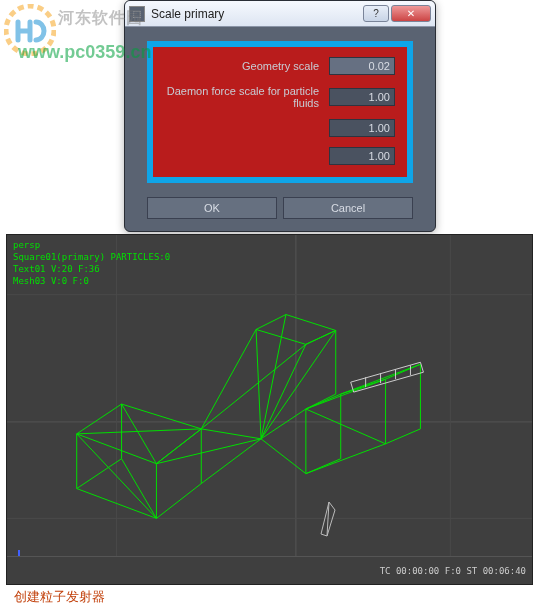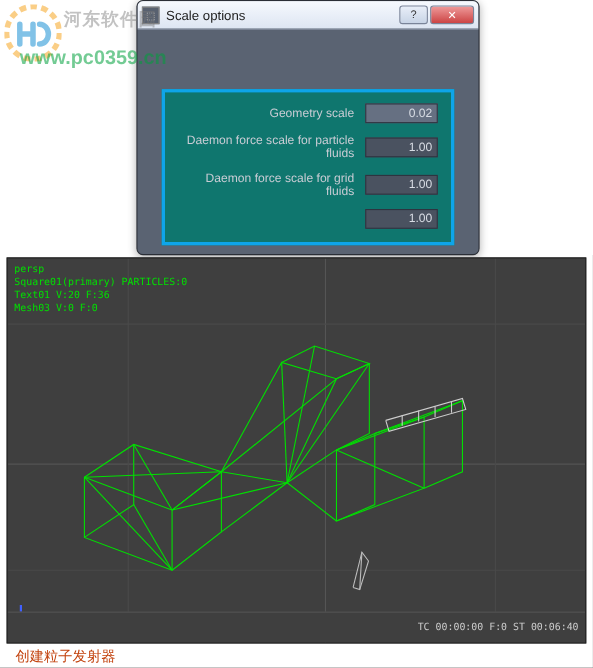--- a/index.html
+++ b/index.html
@@ -14,21 +14,21 @@
 .dialog { width: 100%; height: 100%; background: #5a6372; border: 1px solid #2a2e36; border-radius: 6px; overflow: hidden; box-shadow: 0 2px 8px rgba(0,0,0,0.3); }
 .titlebar { height: 26px; background: linear-gradient(#f6f9fe, #dde5f2); display: flex; align-items: center; padding: 0 4px; border-bottom: 1px solid #8a94a6; }
 .titlebar-icon { width: 16px; height: 16px; background: #586170; border: 1px solid #888; margin-right: 6px; display: flex; align-items: center; justify-content: center; font-size: 9px; color: #ccc; }
 .titlebar-title { font-size: 12px; color: #222; flex: 1; }
 .titlebar-btns { display: flex; gap: 2px; }
 .win-btn { border: 1px solid #7a8499; background: linear-gradient(#e8eef8, #c8d4e6); border-radius: 3px; font-size: 10px; color: #333; display: flex; align-items: center; justify-content: center; cursor: pointer; }
 .win-btn.help { width: 26px; height: 17px; }
 .win-btn.close { width: 40px; height: 17px; background: linear-gradient(#e99, #c44); color: #fff; }
 
 .dialog-body { padding: 14px 22px 6px; }
-.inner-panel { border: 3px solid #0ea5e9; background: #0f766e; padding: 10px 12px 12px; margin-top: 40px; }
+.inner-panel { border: 6px solid #0ea5e9; background: #b91c1c; padding: 10px 12px 12px; }
 .field-row { display: flex; align-items: center; justify-content: flex-end; margin-bottom: 10px; gap: 10px; }
 .field-row:last-child { margin-bottom: 0; }
 .field-label { font-size: 11px; color: #c8ccd4; text-align: right; }
 .field-input { width: 66px; height: 18px; background: #4a5260; border: 1px solid #2e3440; color: #d8dce4; font-size: 11px; text-align: right; padding: 0 4px; }
 .first-input { background: #667082; }
 
 .button-row { display: flex; gap: 6px; padding: 8px 22px 12px; }
 .dlg-btn { flex: 1; height: 22px; background: #667080; border: 1px solid #3a4050; color: #d8dce4; font-size: 11px; cursor: pointer; }
 
 .viewport { position: absolute; top: 234px; left: 6px; width: 527px; height: 351px; background: #3f3f3f; border: 1px solid #222; overflow: hidden; }
@@ -62,38 +62,37 @@
     <path d="M14 18 L14 36 M14 27 L26 27 M26 18 L26 36 M32 18 A8 9 0 0 1 32 36" fill="none" stroke="#1a8fd4" stroke-width="5" stroke-linecap="round" opacity="0.55"></path>
   </svg>
 </div>
 <div class="watermark-text">河东软件园</div>
 <div class="watermark-url">www.pc0359.cn</div>
 
 <div class="dialog-wrap">
   <div class="dialog">
     <div class="titlebar">
       <div class="titlebar-icon">⬚</div>
-      <div class="titlebar-title">Scale options</div>
+      <div class="titlebar-title">Scale primary</div>
       <div class="titlebar-btns">
         <div class="win-btn help">?</div>
         <div class="win-btn close">✕</div>
       </div>
     </div>
     <div class="dialog-body">
       <div class="inner-panel">
         <div class="field-row">
           <span class="field-label">Geometry scale</span>
           <input class="field-input first-input" value="0.02" style="">
         </div>
         <div class="field-row">
           <span class="field-label">Daemon force scale for particle fluids</span>
           <input class="field-input" value="1.00" style="">
         </div>
         <div class="field-row">
-          <span class="field-label">Daemon force scale for grid fluids</span>
           <input class="field-input" value="1.00" style="">
         </div>
         <div class="field-row">
           <input class="field-input" value="1.00" style="">
         </div>
       </div>
     </div>
     <div class="button-row">
       <button class="dlg-btn">OK</button>
       <button class="dlg-btn">Cancel</button>

